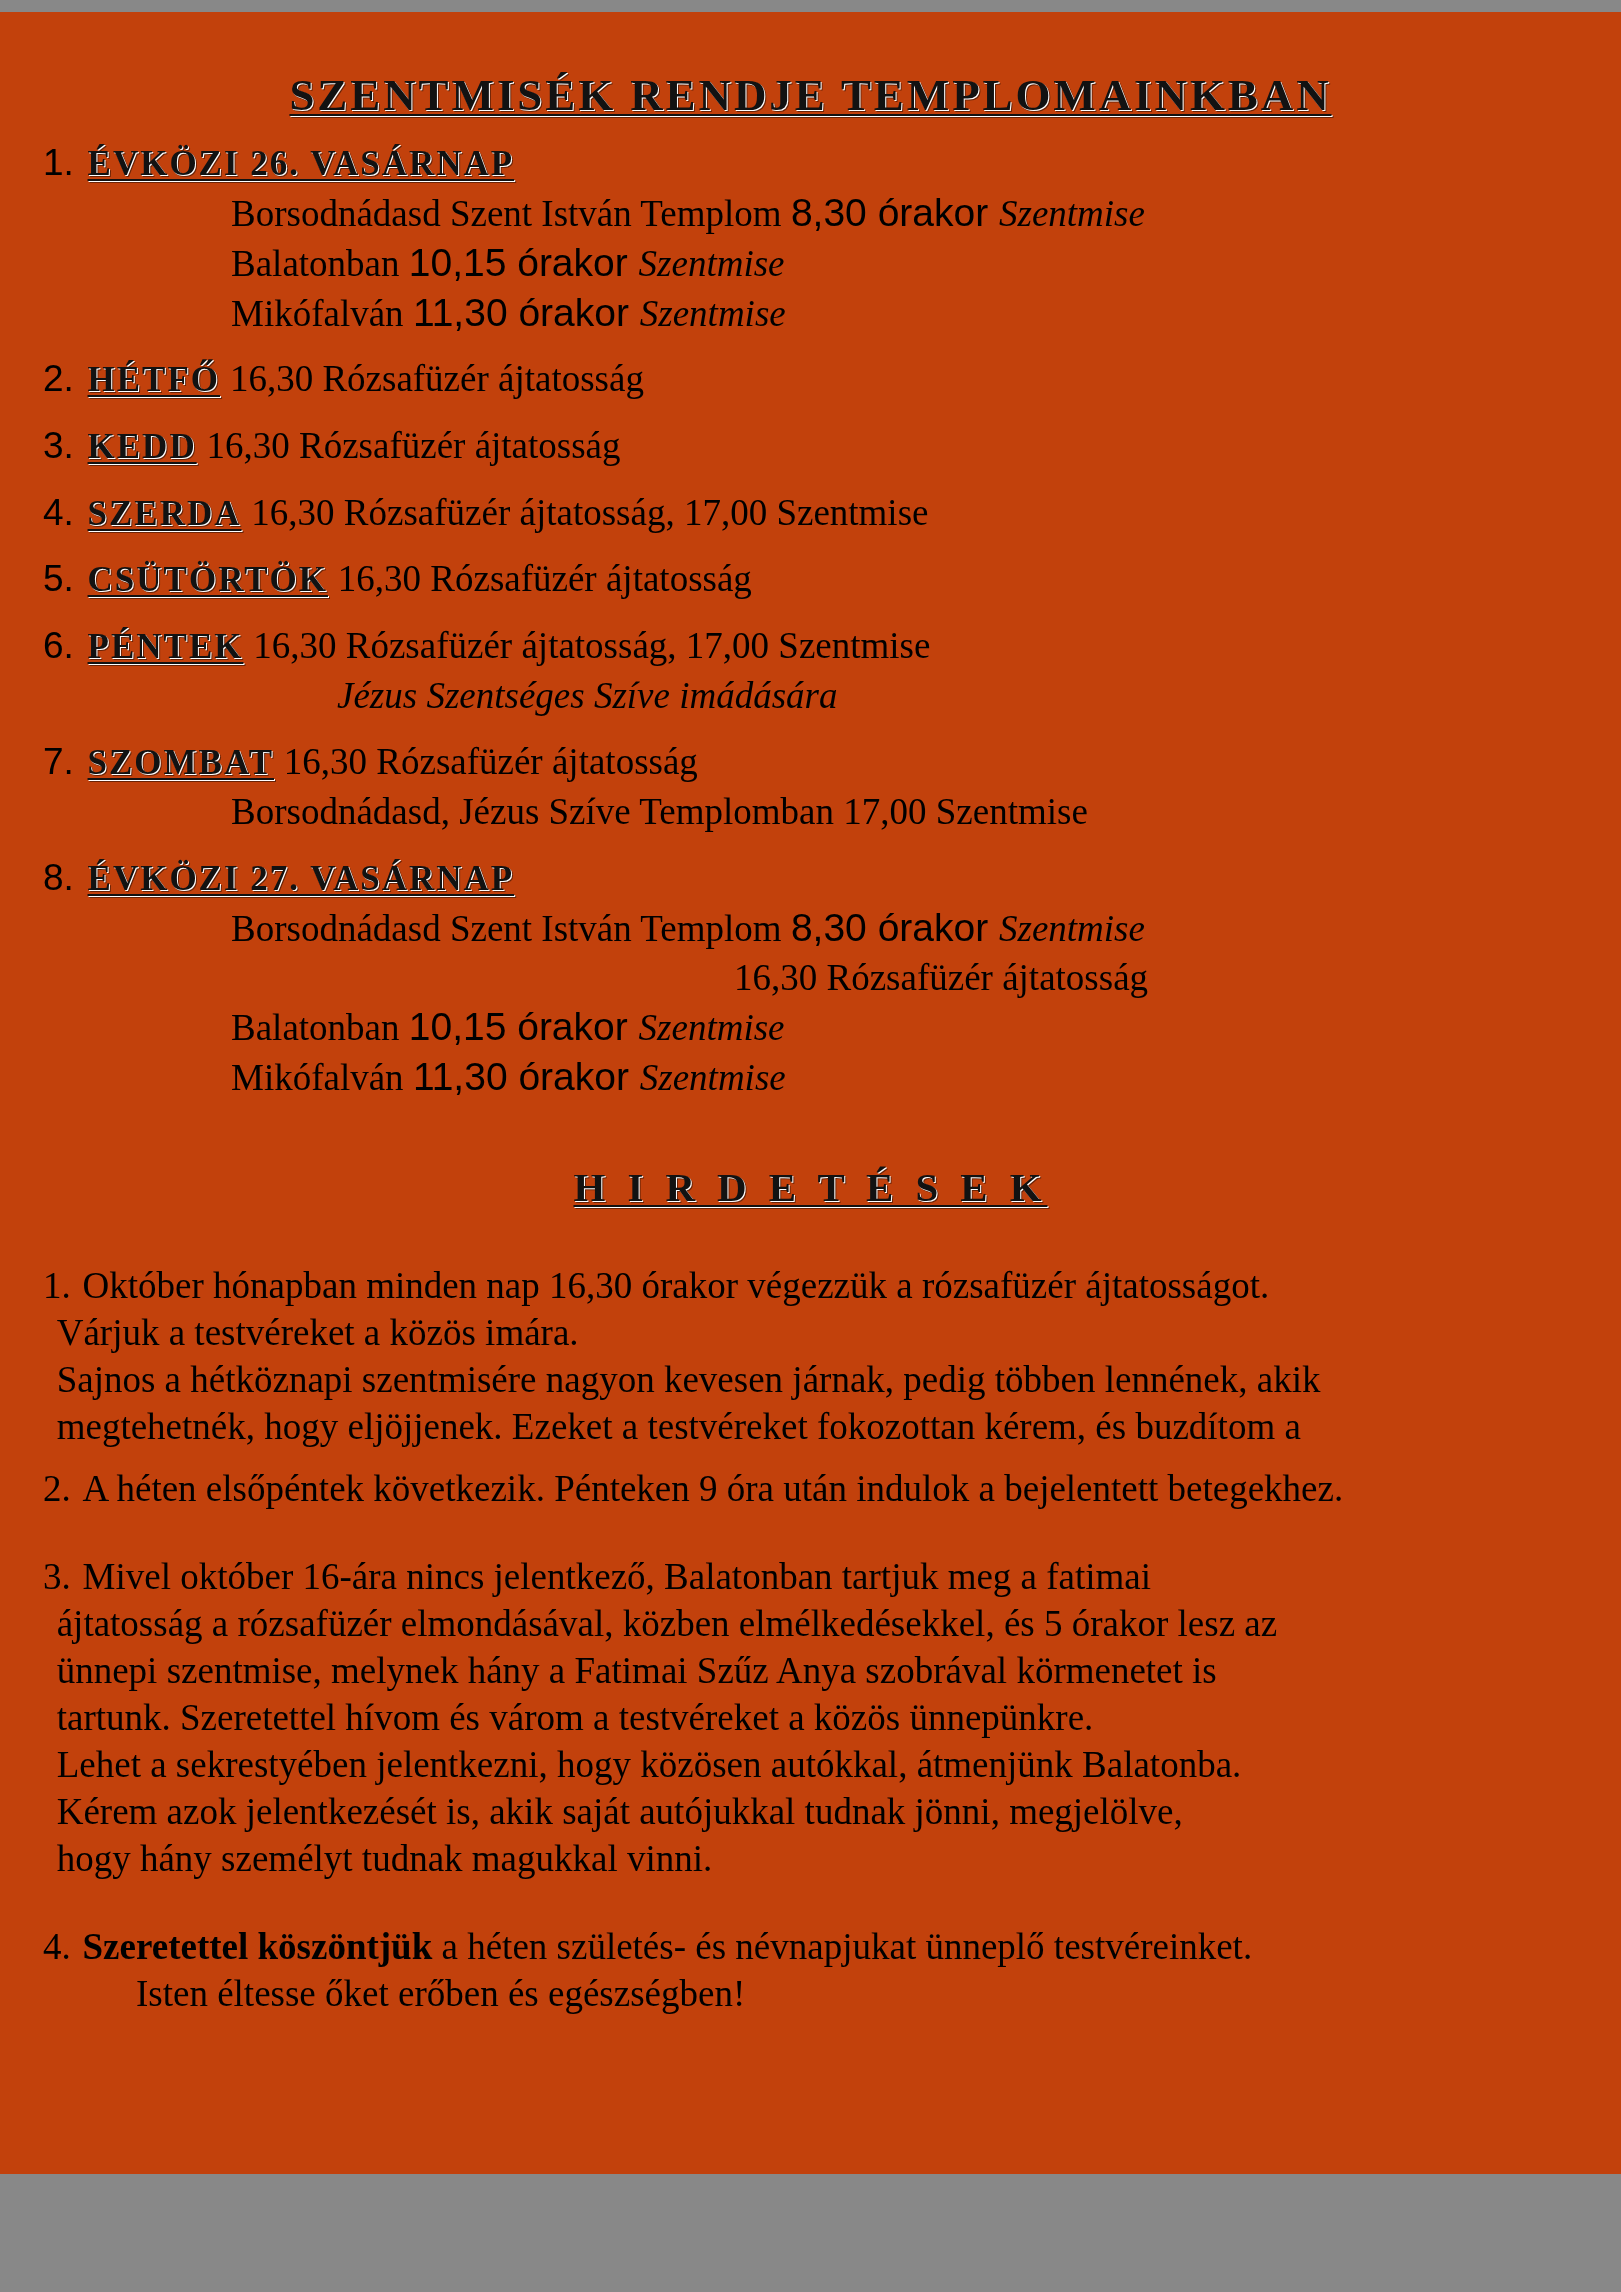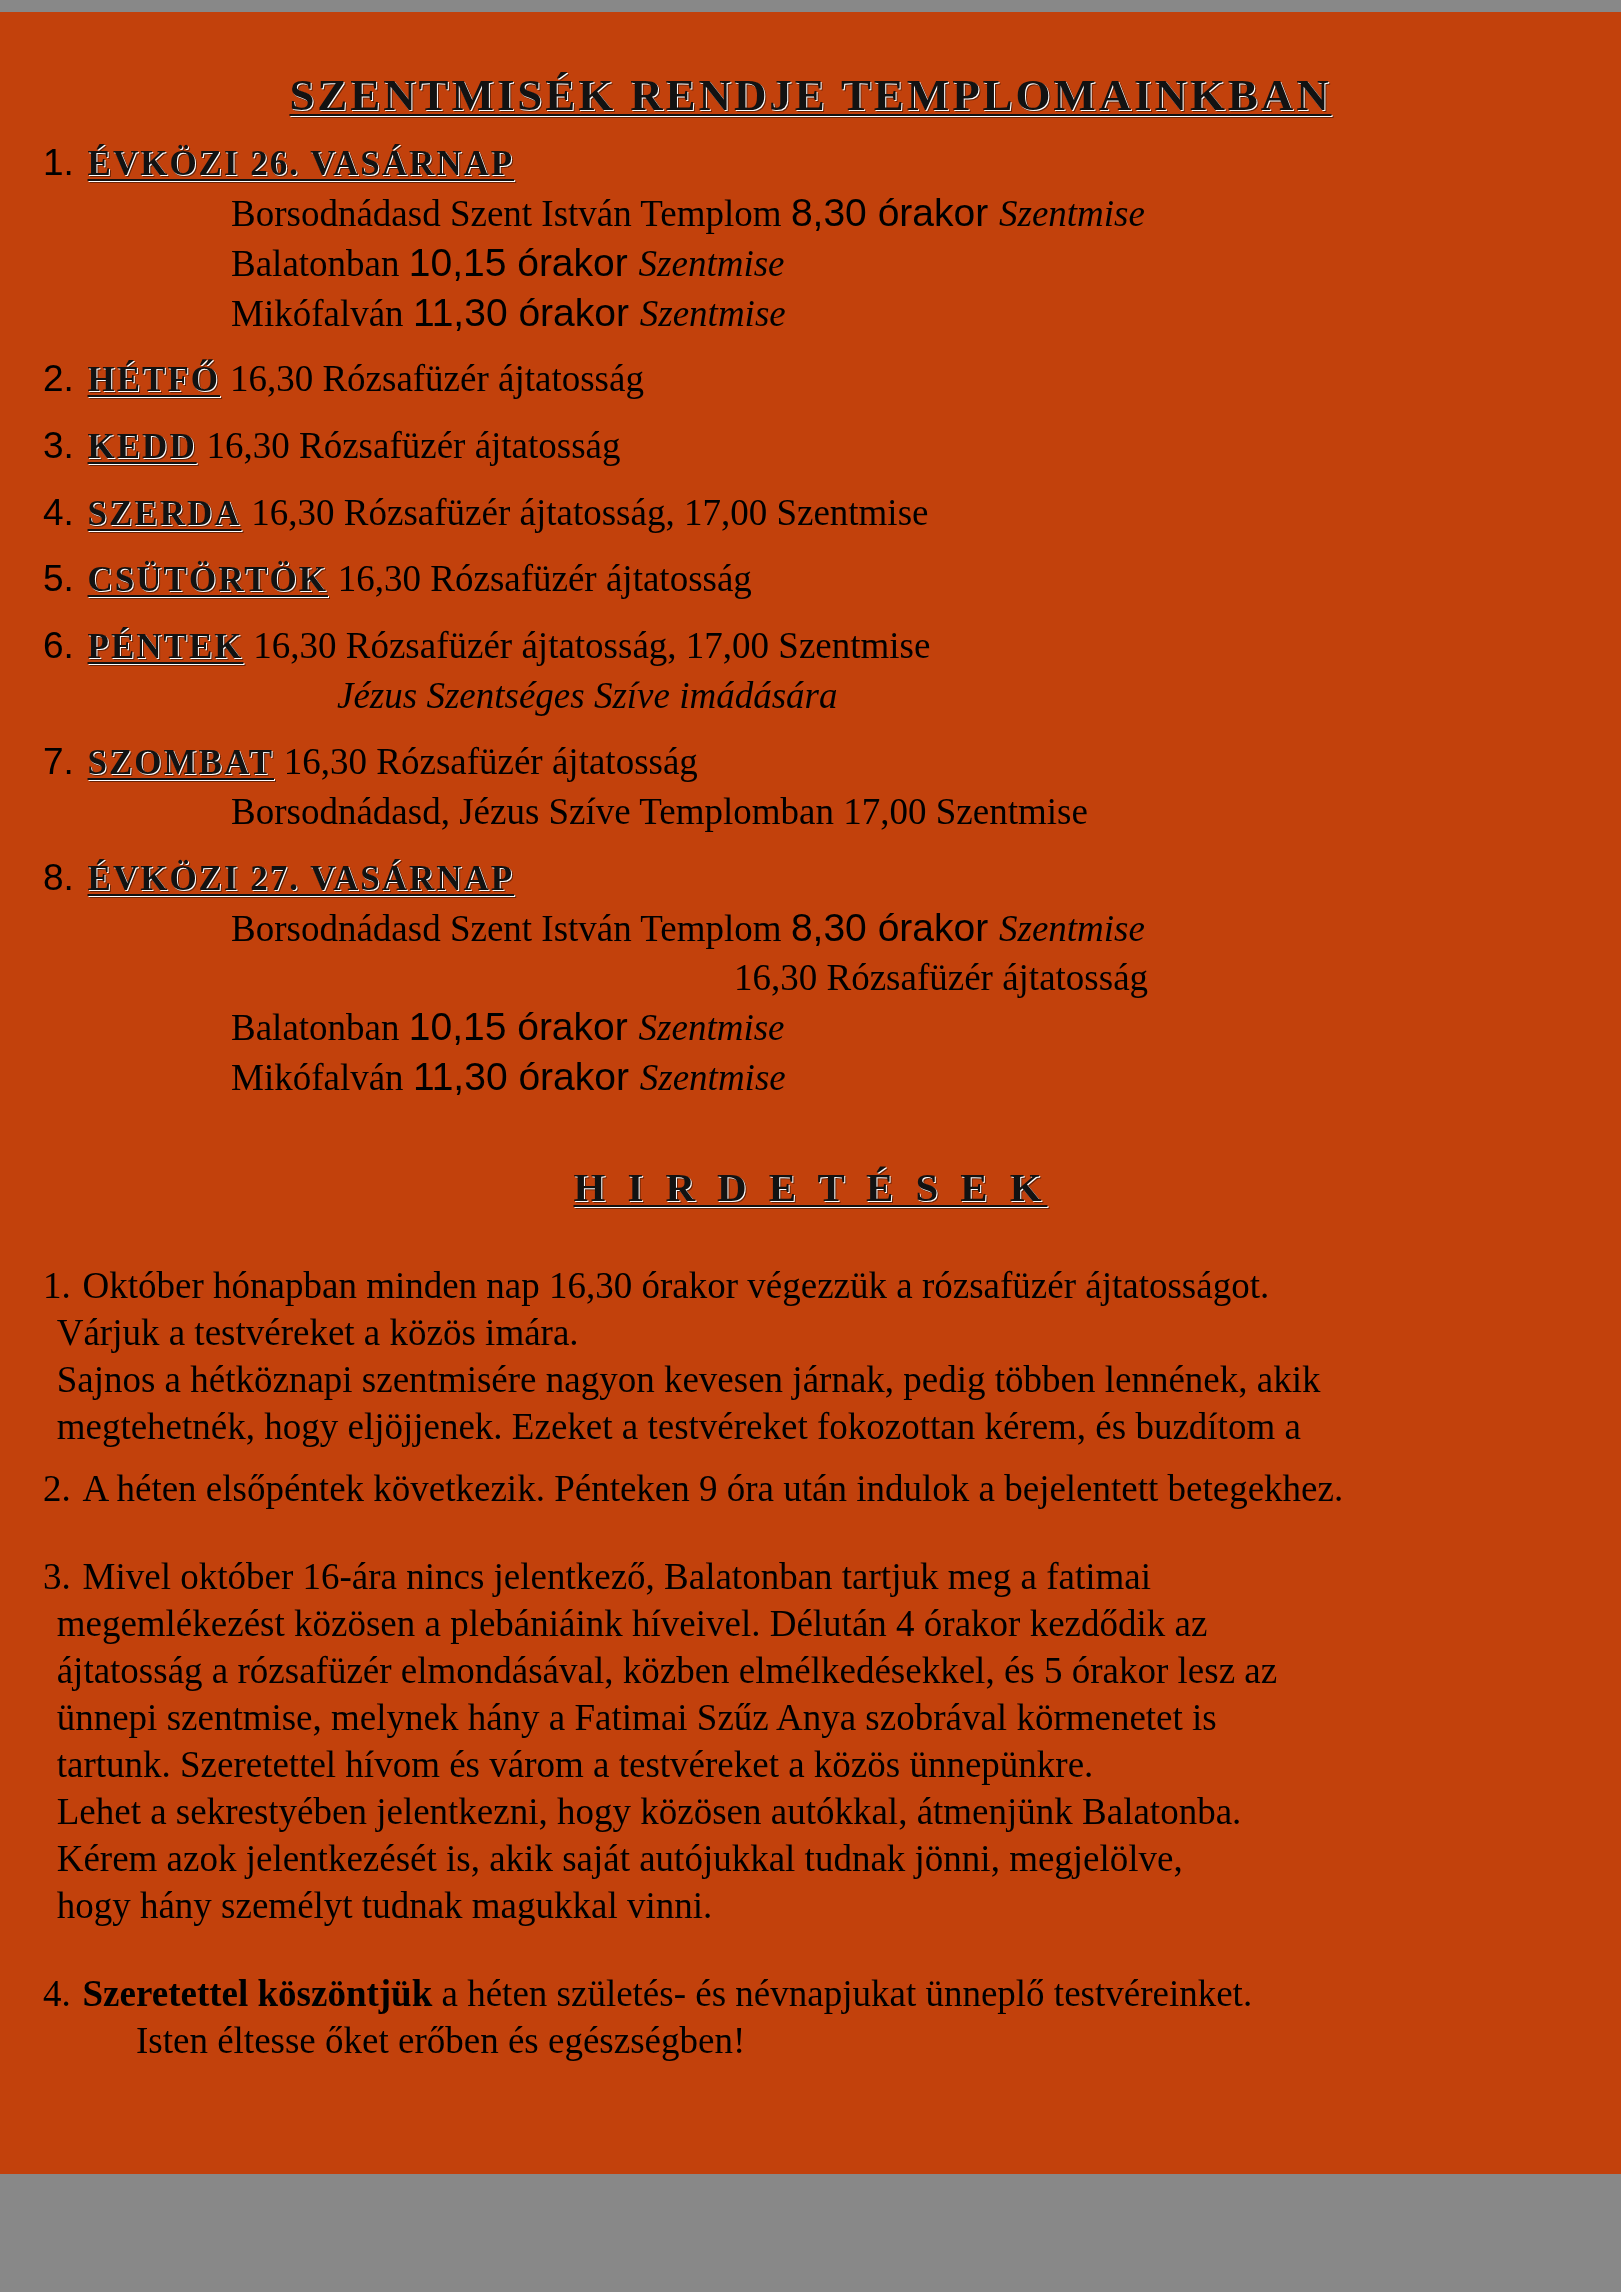--- a/index.html
+++ b/index.html
@@ -182,21 +182,20 @@
     <div class="para gap-sm">
       <div class="para-line">
         <span class="pnum">2.</span><span>A héten elsőpéntek következik. Pénteken 9 óra után indulok a bejelentett betegekhez.</span>
       </div>
     </div>
 
     <div class="para gap-md">
       <div class="para-line">
         <span class="pnum">3.</span><span>Mivel október 16-ára nincs jelentkező, Balatonban tartjuk meg a fatimai</span>
       </div>
-      <div class="para-line cont">megemlékezést közösen a plebániáink híveivel. Délután 4 órakor kezdődik az</div>
       <div class="para-line cont">ájtatosság a rózsafüzér elmondásával, közben elmélkedésekkel, és 5 órakor lesz az</div>
       <div class="para-line cont">ünnepi szentmise, melynek hány a Fatimai Szűz Anya szobrával körmenetet is</div>
       <div class="para-line cont">tartunk. Szeretettel hívom és várom a testvéreket a közös ünnepünkre.</div>
       <div class="para-line cont">Lehet a sekrestyében jelentkezni, hogy közösen autókkal, átmenjünk Balatonba.</div>
       <div class="para-line cont">Kérem azok jelentkezését is, akik saját autójukkal tudnak jönni, megjelölve,</div>
       <div class="para-line cont">hogy hány személyt tudnak magukkal vinni.</div>
     </div>
 
     <div class="para gap-md">
       <div class="para-line">

